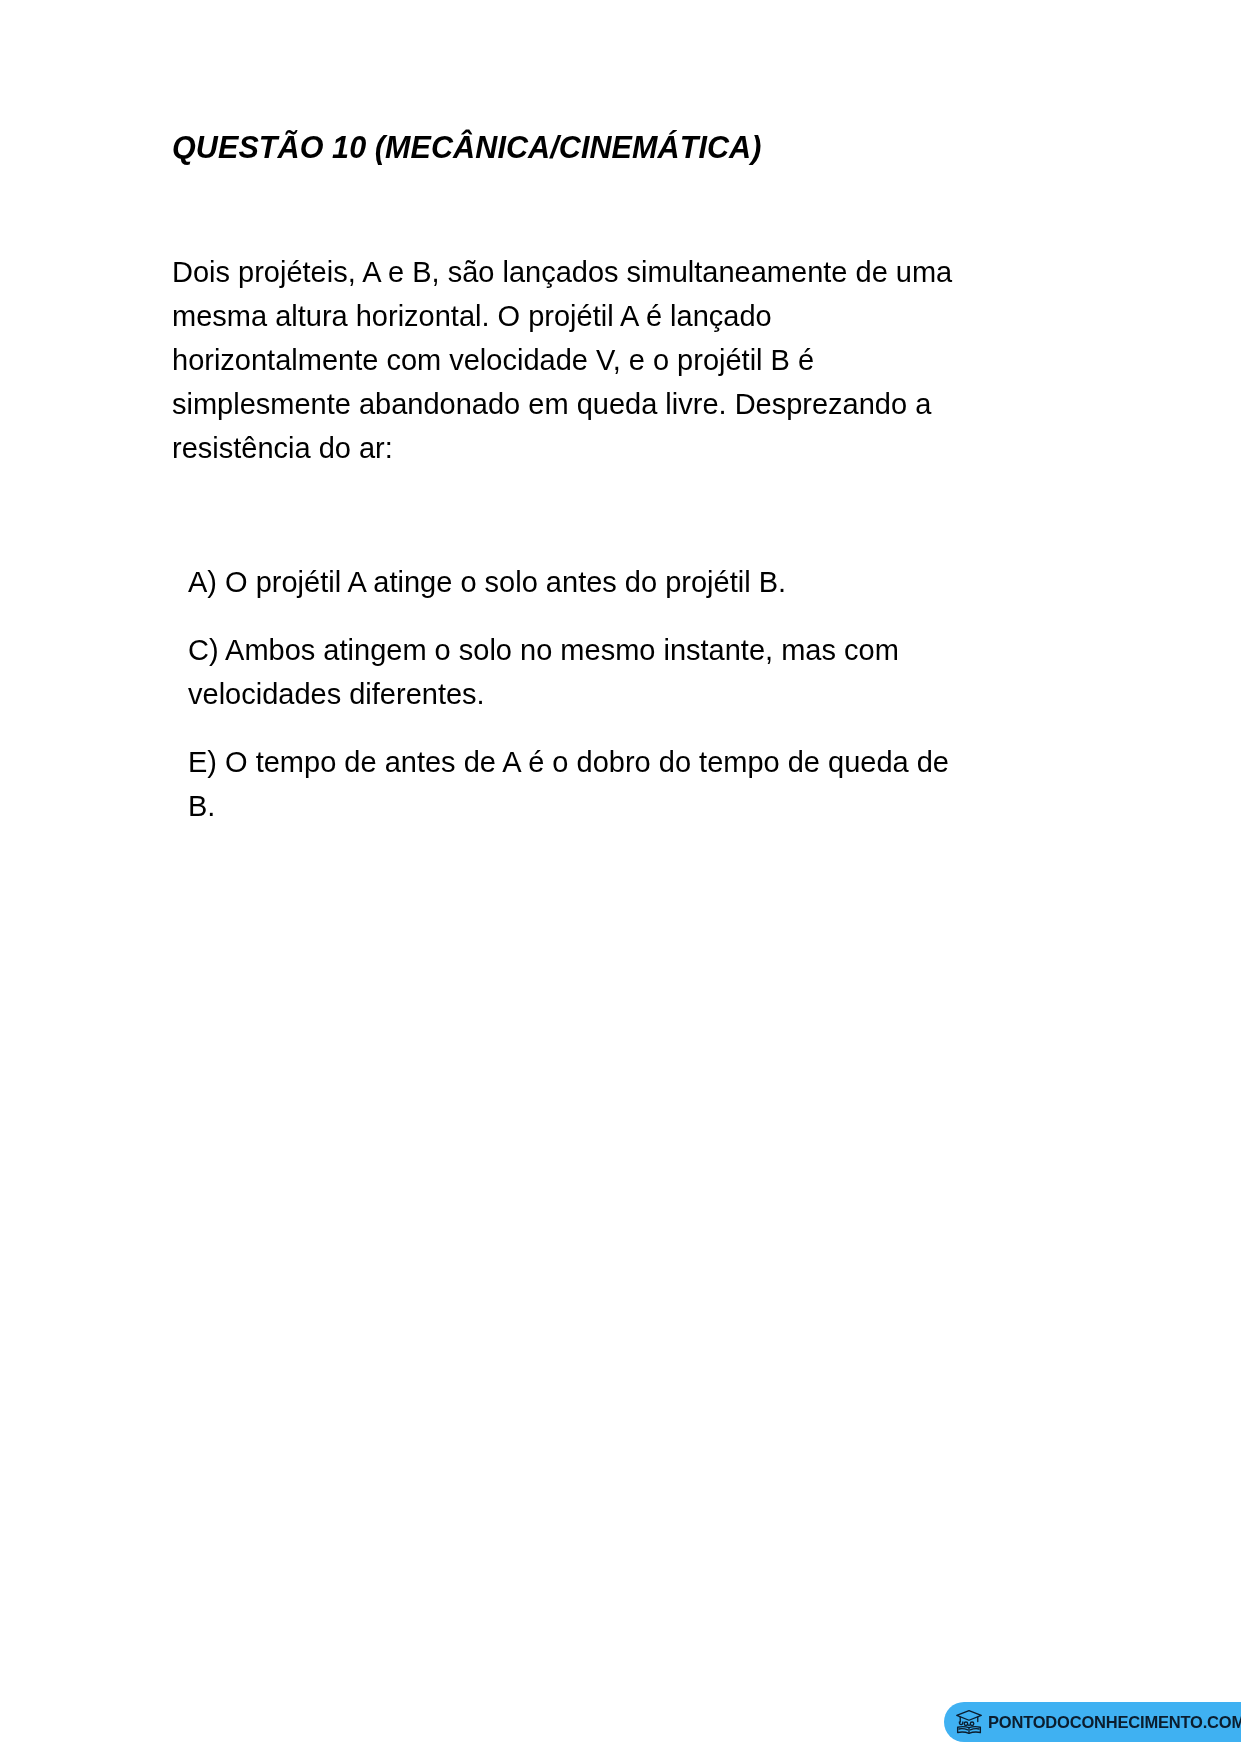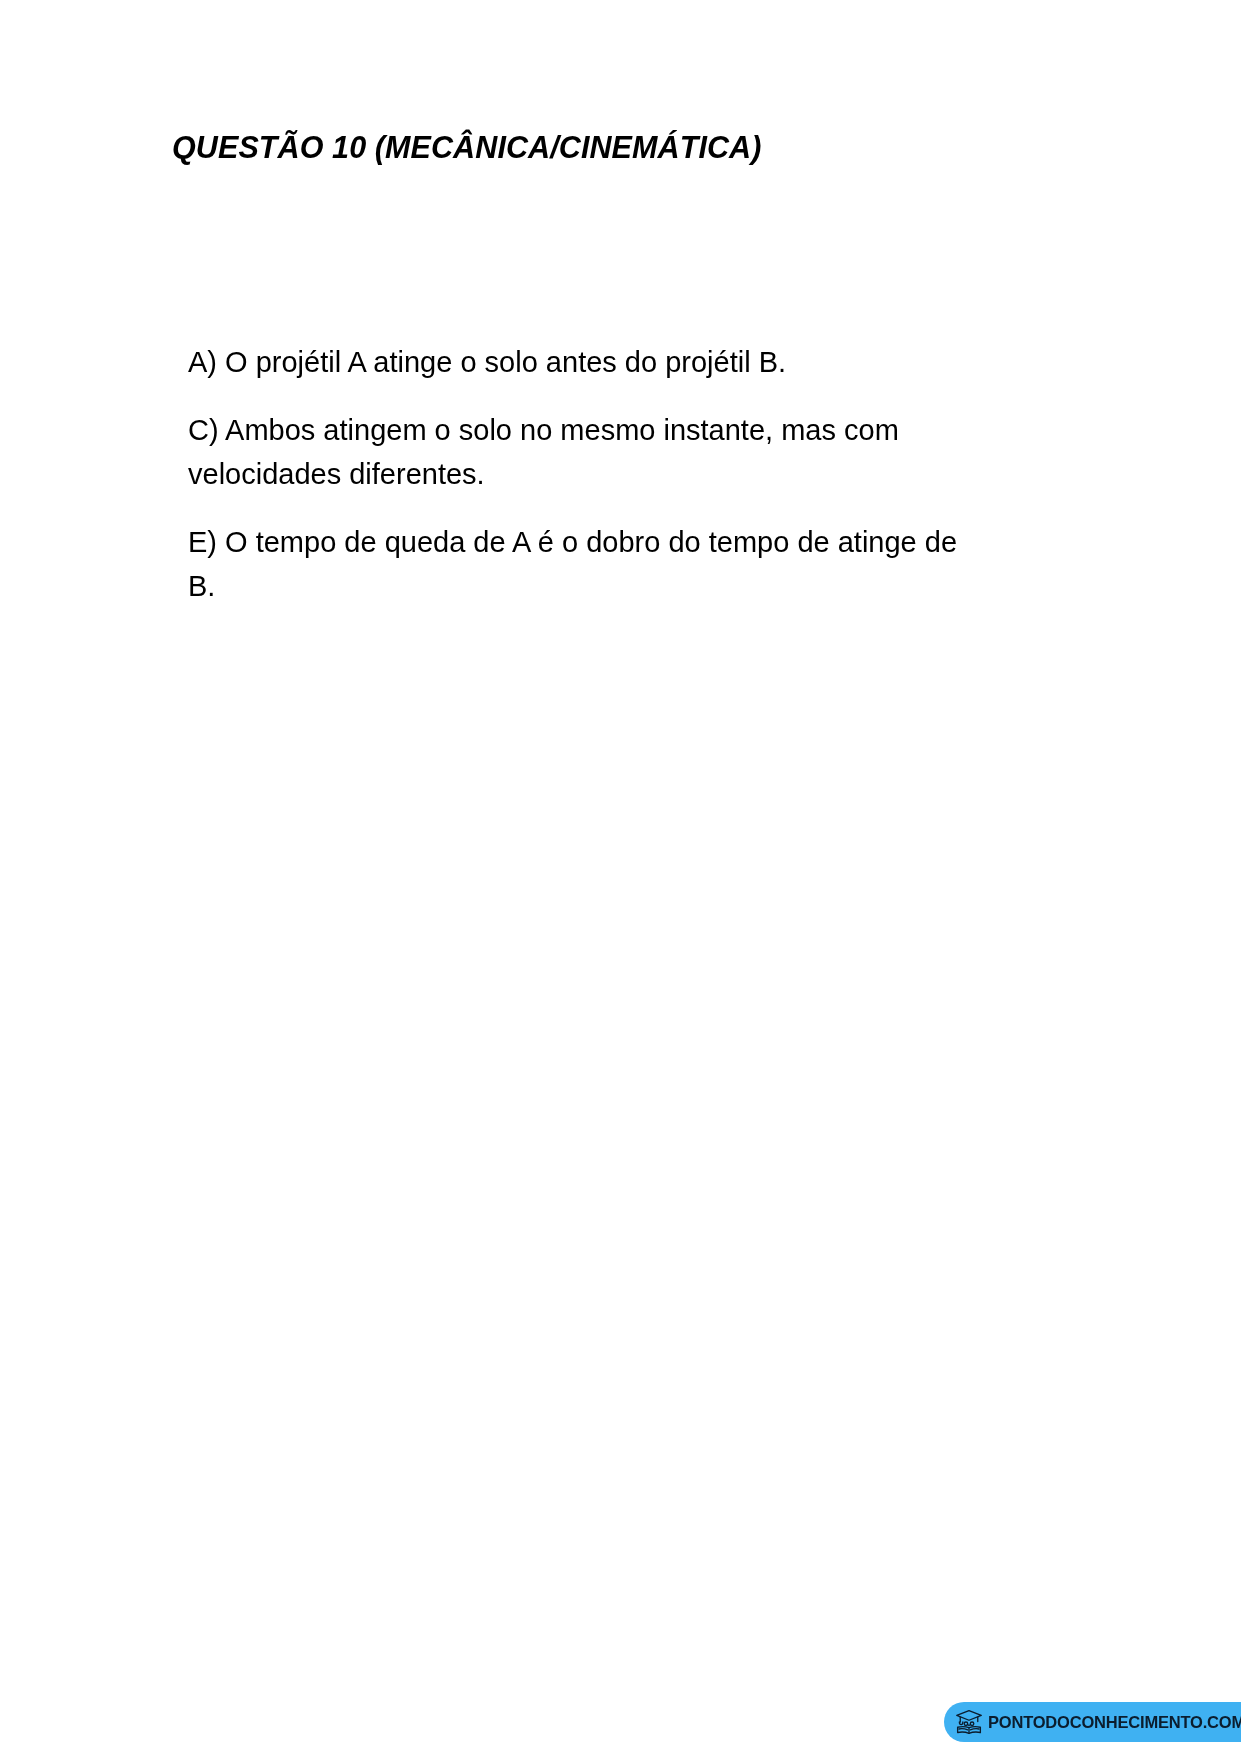--- a/index.html
+++ b/index.html
@@ -103,27 +103,28 @@
 <body>
 
 <div class="page">
 
   <div class="content">
 
     <h1 class="question-title">QUESTÃO 10 (MECÂNICA/CINEMÁTICA)</h1>
 
     <div class="spacer-title-statement"></div>
 
+    <p class="statement">Dois projéteis, A e B, são lançados simultaneamente de uma mesma altura horizontal. O projétil A é lançado horizontalmente com velocidade V, e o projétil B é simplesmente abandonado em queda livre. Desprezando a resistência do ar:</p>
 
     <div class="spacer-statement-options"></div>
 
     <ul class="options">
       <li class="option">A) O projétil A atinge o solo antes do projétil B.</li>
       <li class="option">C) Ambos atingem o solo no mesmo instante, mas com velocidades diferentes.</li>
-      <li class="option">E) O tempo de queda de A é o dobro do tempo de atinge de B.</li>
+      <li class="option">E) O tempo de antes de A é o dobro do tempo de queda de B.</li>
     </ul>
 
   </div>
 
   <div class="footer-badge">
     <svg class="badge-icon" viewBox="0 0 64 64" aria-hidden="true">
       <g fill="none" stroke="#0b1d2e" stroke-width="3" stroke-linejoin="round" stroke-linecap="round">
         <path d="M32 6 L60 17 L32 28 L4 17 Z"></path>
         <path d="M12 21 L12 32"></path>
         <path d="M52 21 L52 31"></path>

